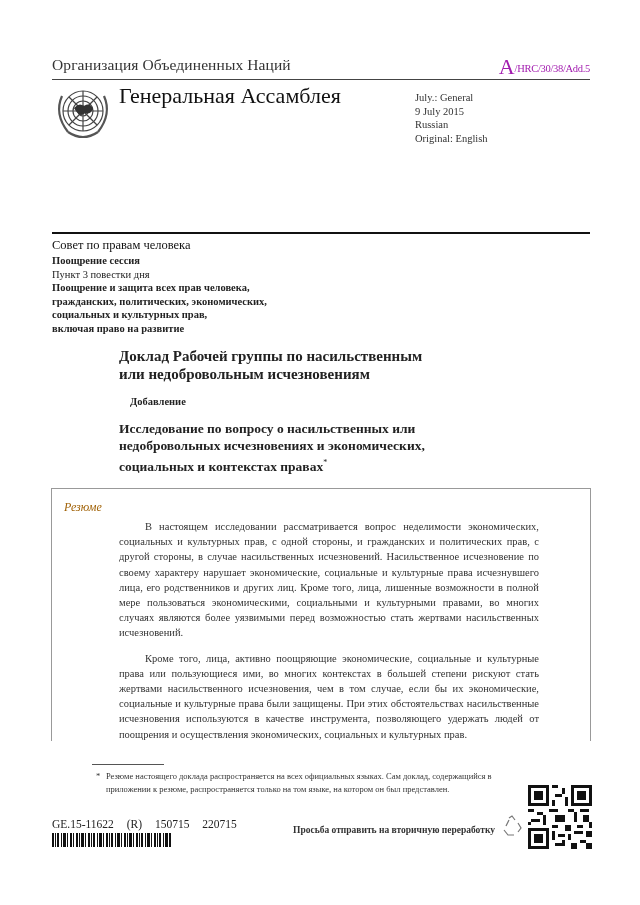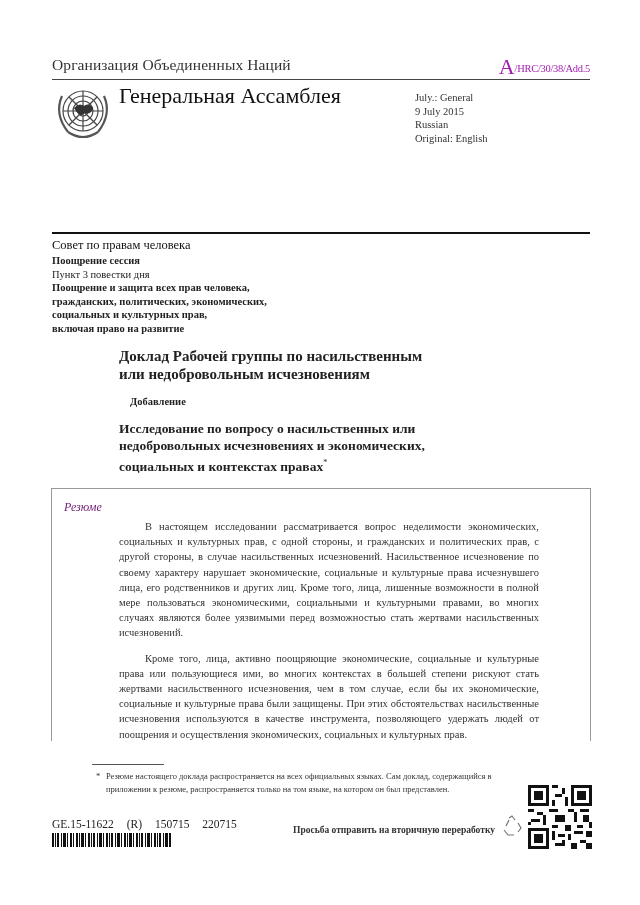--- a/index.html
+++ b/index.html
@@ -17,21 +17,21 @@
   .rule-mid { left:52px; top:232px; width:538px; height:0; border-top:2.5px solid #111; }
   .council { left:52px; top:238px; font-size:12.5px; line-height:15px; font-weight:normal; color:#111; }
   .session { left:52px; top:254px; font-size:10.5px; line-height:13.5px; color:#222; }
   .session .b { font-weight:bold; }
   .report-title { left:119px; top:347px; font-size:15px; line-height:18px; font-weight:bold; color:#222; }
   .addendum { left:119px; top:396px; font-size:10.5px; font-weight:bold; color:#222;margin-left:11px; }
   .study-title { left:119px; top:420px; font-size:13.5px; line-height:17px; font-weight:bold; color:#222; }
   .study-title sup { font-size:8px; font-weight:normal; }
   .summary-box { left:51px; top:488px; width:538px; height:252px;
                  border-left:1.5px solid #999; border-right:1.5px solid #999; border-top:1.5px solid #999; }
-  .summary-label { left:64px; top:500px; font-size:12px; font-style:italic; color:#701a75; }
+  .summary-label { left:64px; top:500px; font-size:12px; font-style:italic; color:#a16207; }
   .summary-text { left:119px; top:519px; width:420px; font-size:10.5px; line-height:15.2px; color:#333;
                   text-align:justify; }
   .summary-text p { margin:0 0 10px 0; text-indent:26px; }
   .fn-rule { left:92px; top:764px; width:72px; height:0; border-top:1px solid #555; }
   .footnote { left:106px; top:770px; width:410px; font-size:8.5px; line-height:13px; color:#333; }
   .footnote .star { position:absolute; left:-10px; top:0; }
   .doc-code { left:52px; top:818px; font-size:11.5px; color:#222; word-spacing:10px; }
   .barcode { left:52px; top:833px; width:120px; height:14px; }
   .recycle-text { left:293px; top:825px; font-size:9.5px; font-weight:bold; color:#333; }
   .recycle-icon { left:500px; top:814px; width:24px; height:24px; }

